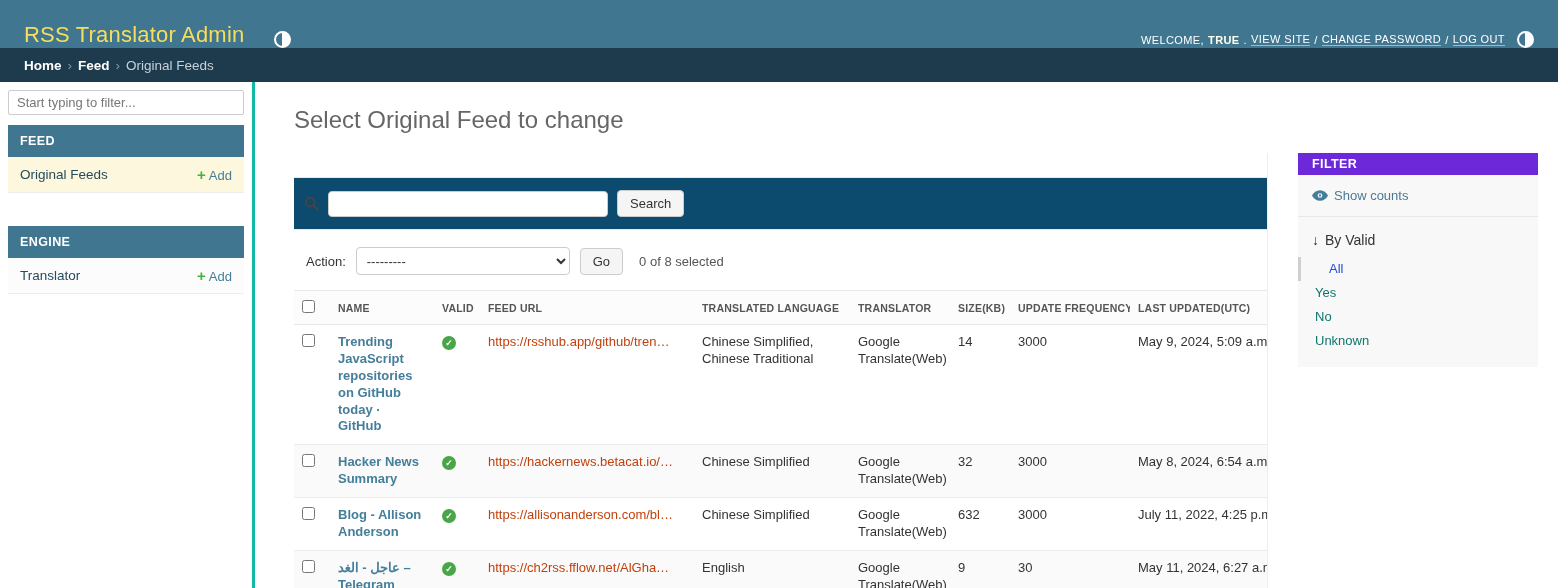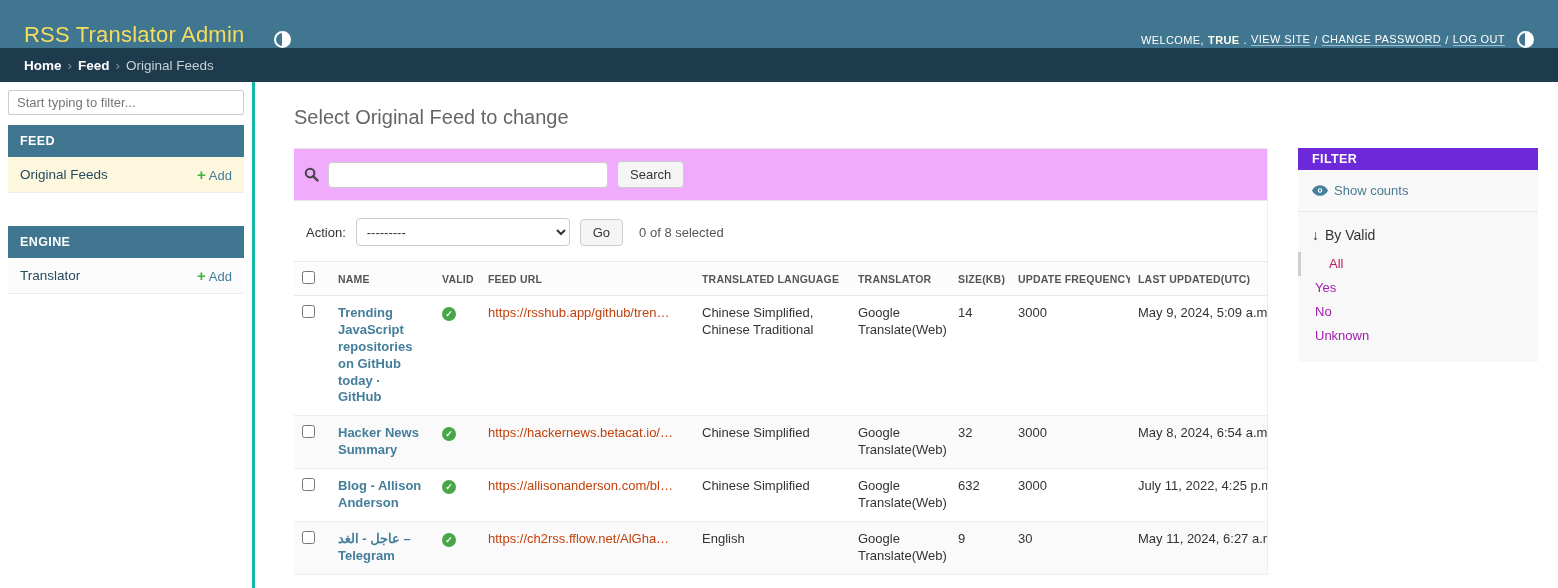--- a/index.html
+++ b/index.html
@@ -38,33 +38,33 @@
   .nav-row { display:flex; align-items:center; justify-content:space-between;
     padding:9px 12px; background:#fcfcfc; border-bottom:1px solid #ededed; }
   .nav-row.sel { background:#fcf7dd; }
   .nav-row > a:first-child { color:#264b5d; font-size:13.5px; }
   .addlink { color:#447e9b; font-size:13px; }
   .plus { color:#42b33c; font-weight:bold; font-size:15px; margin-right:3px; }
   .plus::before { content:"+"; }
 
   main { flex:1; padding:24px 20px 0 39px; min-width:0; }
   .title-row { display:flex; align-items:flex-start; }
-  h1 { font-size:20px; font-weight:400; color:#666; }
+  h1 { font-size:24px; font-weight:400; color:#666; }
   .object-tools { margin-left:auto; background:#848789; color:#fff; border:none; cursor:pointer;
     border-radius:15px; padding:8px 18px; font-size:11px; font-weight:bold; letter-spacing:.5px;
     font-family:inherit; display:flex; align-items:center; gap:7px; }
   .object-tools .btn-plus { font-size:14px; font-weight:bold; }
   .object-tools .btn-plus::before { content:"+"; }
 
   .cols { display:flex; margin-top:19px; align-items:flex-start; }
   .changelist { flex:1 1 auto; min-width:0; border-right:1px solid #eee; }
 
   
-  .searchbar { display:flex; align-items:center; gap:9px; padding:12px 10px; background:#f0abfc;
-    border-top:1px solid #e8e8e8; border-bottom:1px solid #e8e8e8; }
+  .searchbar { display:flex; align-items:center; gap:9px; padding:12px 10px; background:#0c4a6e;
+    border-top:1px solid #e8e8e8; border-bottom:1px solid #e8e8e8;margin-top:24px; }
   .search-input { width:280px; height:26px; border:1px solid #ccc; border-radius:4px; padding:3px 8px;
     font-family:inherit; font-size:13px; }
   .btn { background:#f5f5f5; border:1px solid #ccc; border-radius:4px; padding:5px 12px;
     font-size:13px; color:#333; font-family:inherit; cursor:pointer; }
 
   
   .actions { display:flex; align-items:center; gap:10px; padding:17px 10px 15px 12px; }
   .action-select { width:214px; height:28px; border:1px solid #ccc; border-radius:4px;
     font-family:inherit; font-size:13px; color:#333; background:#fff; padding:0 6px; }
   .sel-note { color:#555; margin-left:6px; }
@@ -85,22 +85,22 @@
   input[type=checkbox] { width:13px; height:13px; accent-color:#fff; cursor:pointer; }
 
   
   .filter-panel { width:240px; flex:none; margin-left:30px; background:#f8f8f8; padding-bottom:14px; }
   .filter-panel h2 { background:#6d28d9; color:#fff; font-size:12.5px; font-weight:bold;
     letter-spacing:.4px; padding:4px 14px; }
   .showcounts { display:flex; align-items:center; gap:6px; padding:13px 14px; border-bottom:1px solid #e8e8e8;
     color:#4a7a94; cursor:pointer; }
   .by-head { padding:15px 14px 9px; color:#333; font-size:14px; display:flex; gap:6px; align-items:center; }
   .f-opt { list-style:none; }
-  .f-opt li { padding:4px 14px 5px; color:#a21caf; border-left:3px solid transparent; cursor:pointer; }
-  .f-opt li.on { color:#be185d; border-left-color:#cfcfcf;padding-left:28px; }
+  .f-opt li { padding:4px 14px 5px; color:#0f766e; border-left:3px solid transparent; cursor:pointer; }
+  .f-opt li.on { color:#1d4ed8; border-left-color:#cfcfcf;padding-left:28px; }
 
   .sicon { width:15px; height:15px; flex:none; }
 </style>
 </head>
 <body>
 
 <div class="hdr">
   <span class="hdr-title">RSS Translator Admin</span>
   <span class="moon"></span>
   <div class="usertools">

